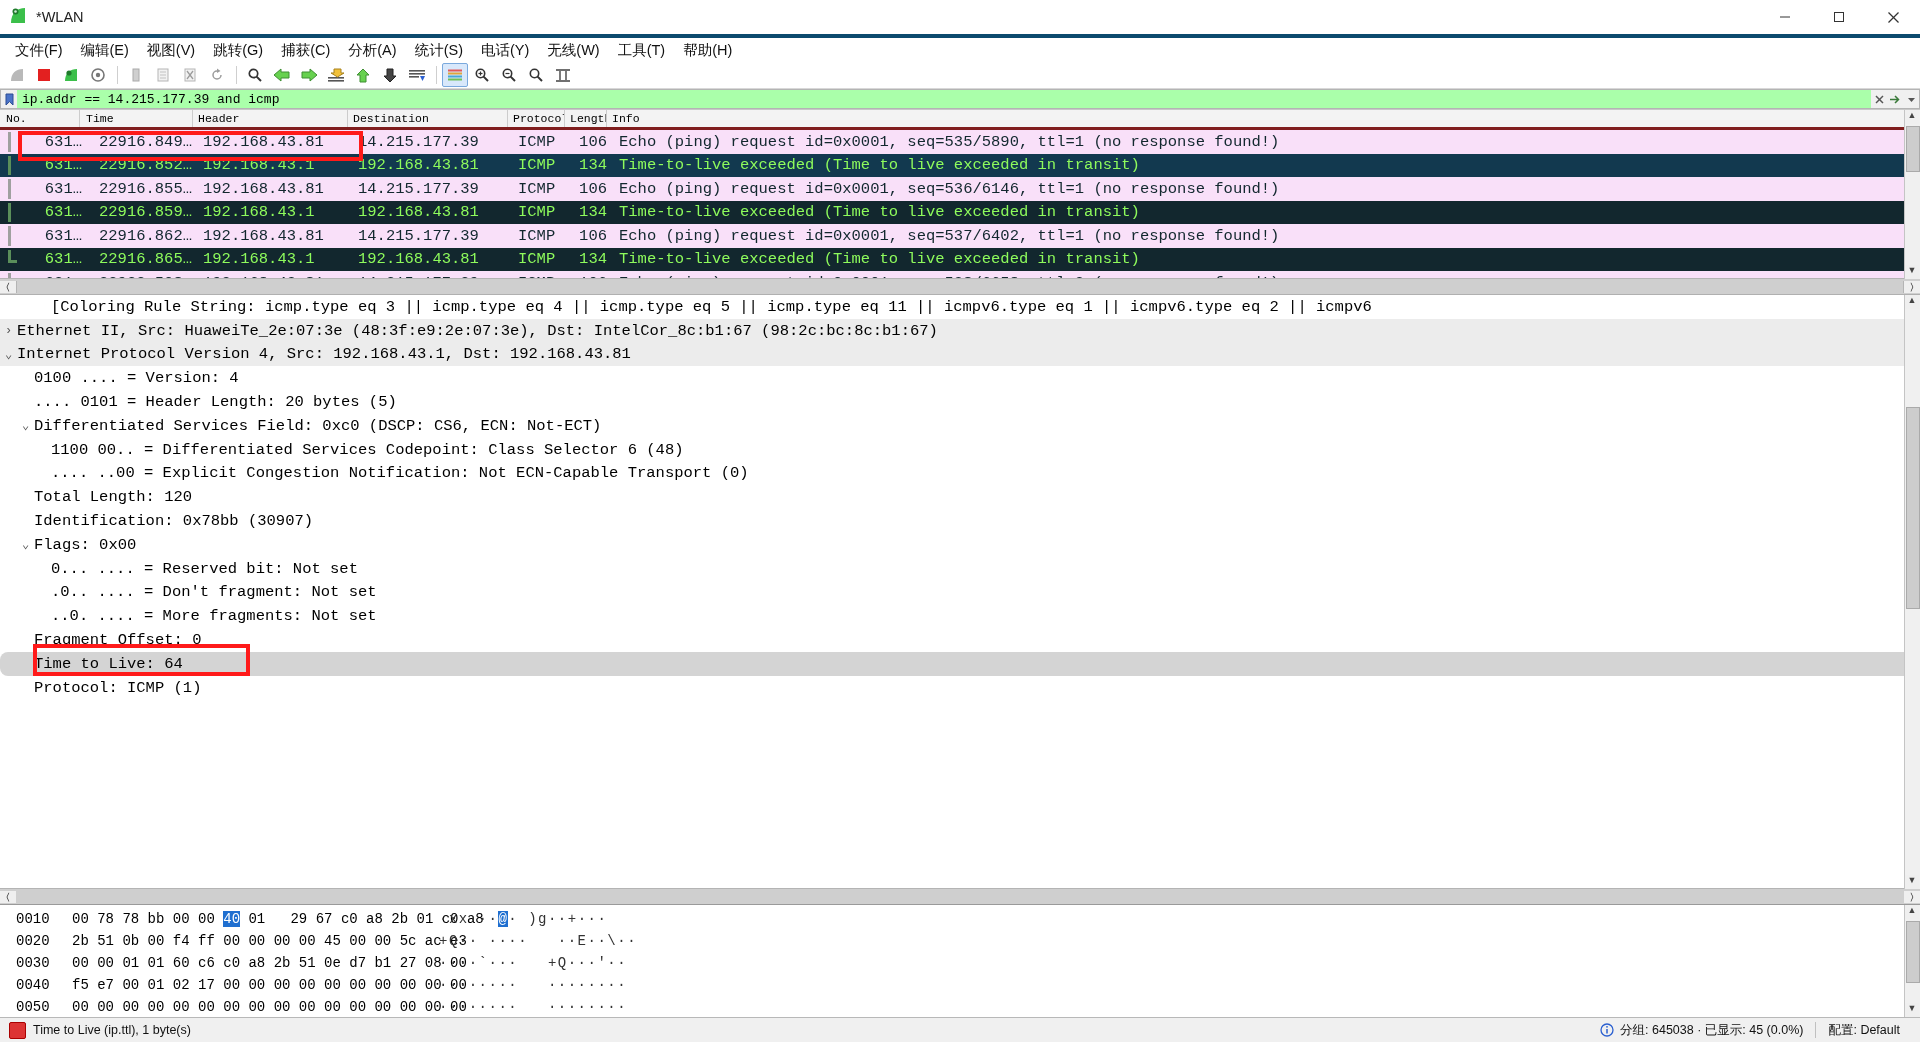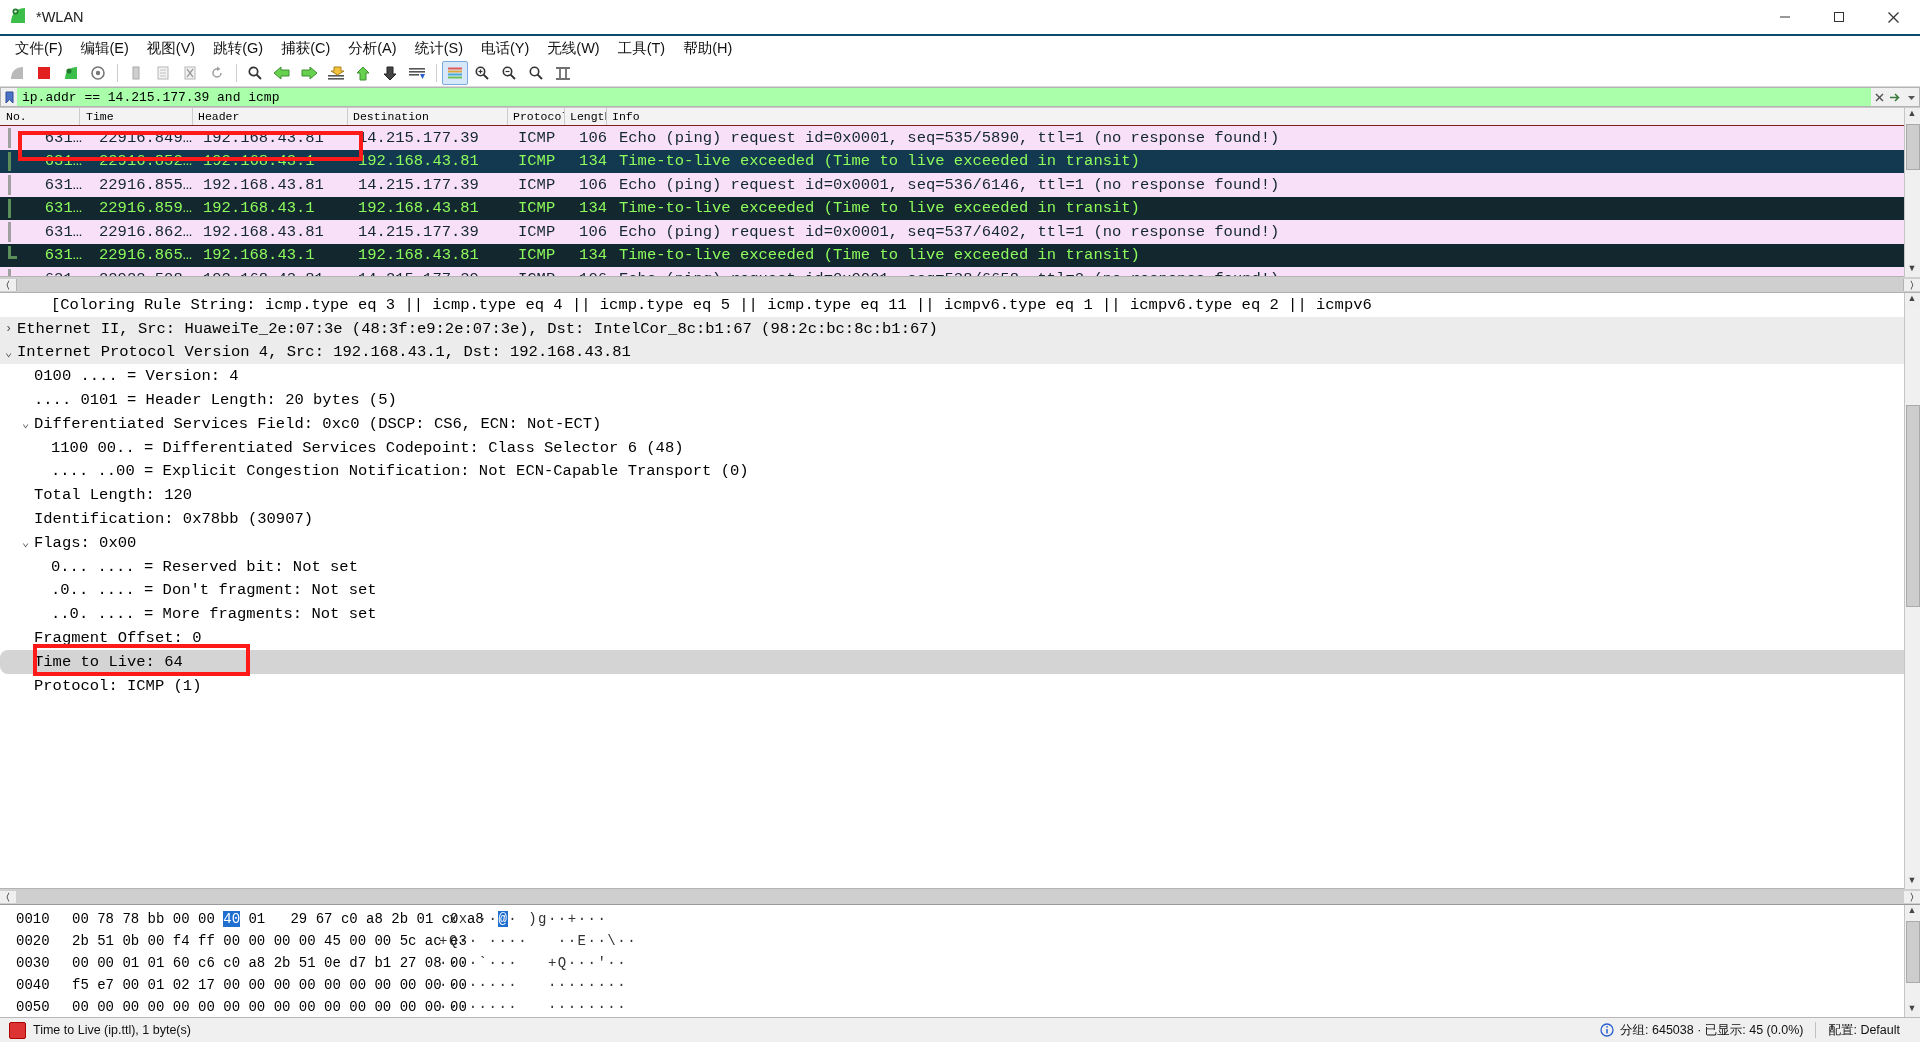--- a/index.html
+++ b/index.html
@@ -5,21 +5,21 @@
   html,body{margin:0;padding:0;}
   body{
     width:1920px;height:1042px;overflow:hidden;
     background:#ffffff;
     font-family:"Liberation Sans", sans-serif;
     font-size:13px;color:#000;
   }
   .app{width:1920px;height:1042px;display:flex;flex-direction:column;position:relative;}
 
   
-  .titlebar{height:34px;background:#ffffff;display:flex;align-items:center;border-bottom:2px solid #0c4a6e;}
+  .titlebar{height:34px;background:#ffffff;display:flex;align-items:center;border-bottom:4px solid #0c4a6e;}
   .titlebar .logo{margin-left:9px;margin-right:8px;display:block;}
   .titlebar .ttl{font-size:14.5px;color:#222;font-family:"Liberation Sans",sans-serif;}
   .wbtns{margin-left:auto;display:flex;height:34px;}
   .wbtn{width:54px;height:34px;display:flex;align-items:center;justify-content:center;color:#333;}
 
   
   .menubar{height:24px;background:#fff;display:flex;align-items:center;padding-left:6px;}
   .menu-item{padding:2px 9px;font-size:14.5px;color:#111;white-space:nowrap;font-family:"Liberation Sans",sans-serif;}
 
   
@@ -31,21 +31,21 @@
   
   .filterbar{height:20px;display:flex;align-items:stretch;background:#fff;border-bottom:1px solid #c8c8c8;}
   .fbookmark{width:16px;background:#f0f0f0;border:1px solid #b4b4b4;border-right:none;display:flex;align-items:center;justify-content:center;}
   .finput{flex:1;background:#aaffaa;border:1px solid #b4b4b4;border-left:none;border-right:none;display:flex;align-items:center;padding-left:5px;
           font-family:"Liberation Mono","DejaVu Sans Mono",monospace;font-size:13px;color:#000;}
   .fright{display:flex;align-items:center;background:#f0f0f0;border:1px solid #b4b4b4;border-left:none;}
   .fbtn{width:16px;height:18px;display:flex;align-items:center;justify-content:center;font-size:11px;color:#444;}
 
   
   .plist{height:184px;position:relative;background:#fff;border-bottom:1px solid #b0b0b0;display:flex;flex-direction:column;}
-  .pl-head{height:17px;display:flex;background:#f3f3f3;border-bottom:1px solid #7f1d1d;
+  .pl-head{height:17px;display:flex;background:#f3f3f3;border-bottom:3px solid #7f1d1d;
            font-family:"Liberation Mono","DejaVu Sans Mono",monospace;font-size:11.5px;color:#000;}
   .pl-head > div{border-right:1px solid #cccccc;padding-left:5px;display:flex;align-items:center;box-sizing:border-box;overflow:hidden;white-space:nowrap;}
   .pl-body{flex:1;overflow:hidden;position:relative;}
   .prow{height:23.5px;display:flex;align-items:center;font-family:"Liberation Mono","DejaVu Sans Mono",monospace;
         font-size:15.5px;white-space:nowrap;position:relative;}
   .prow .c{box-sizing:border-box;overflow:hidden;white-space:nowrap;}
   .c-no{width:80px;text-align:right;padding-right:4px;}
   .c-time{width:113px;text-align:right;padding-right:7px;}
   .c-src{width:155px;padding-left:4px;}
   .c-dst{width:160px;padding-left:4px;}

